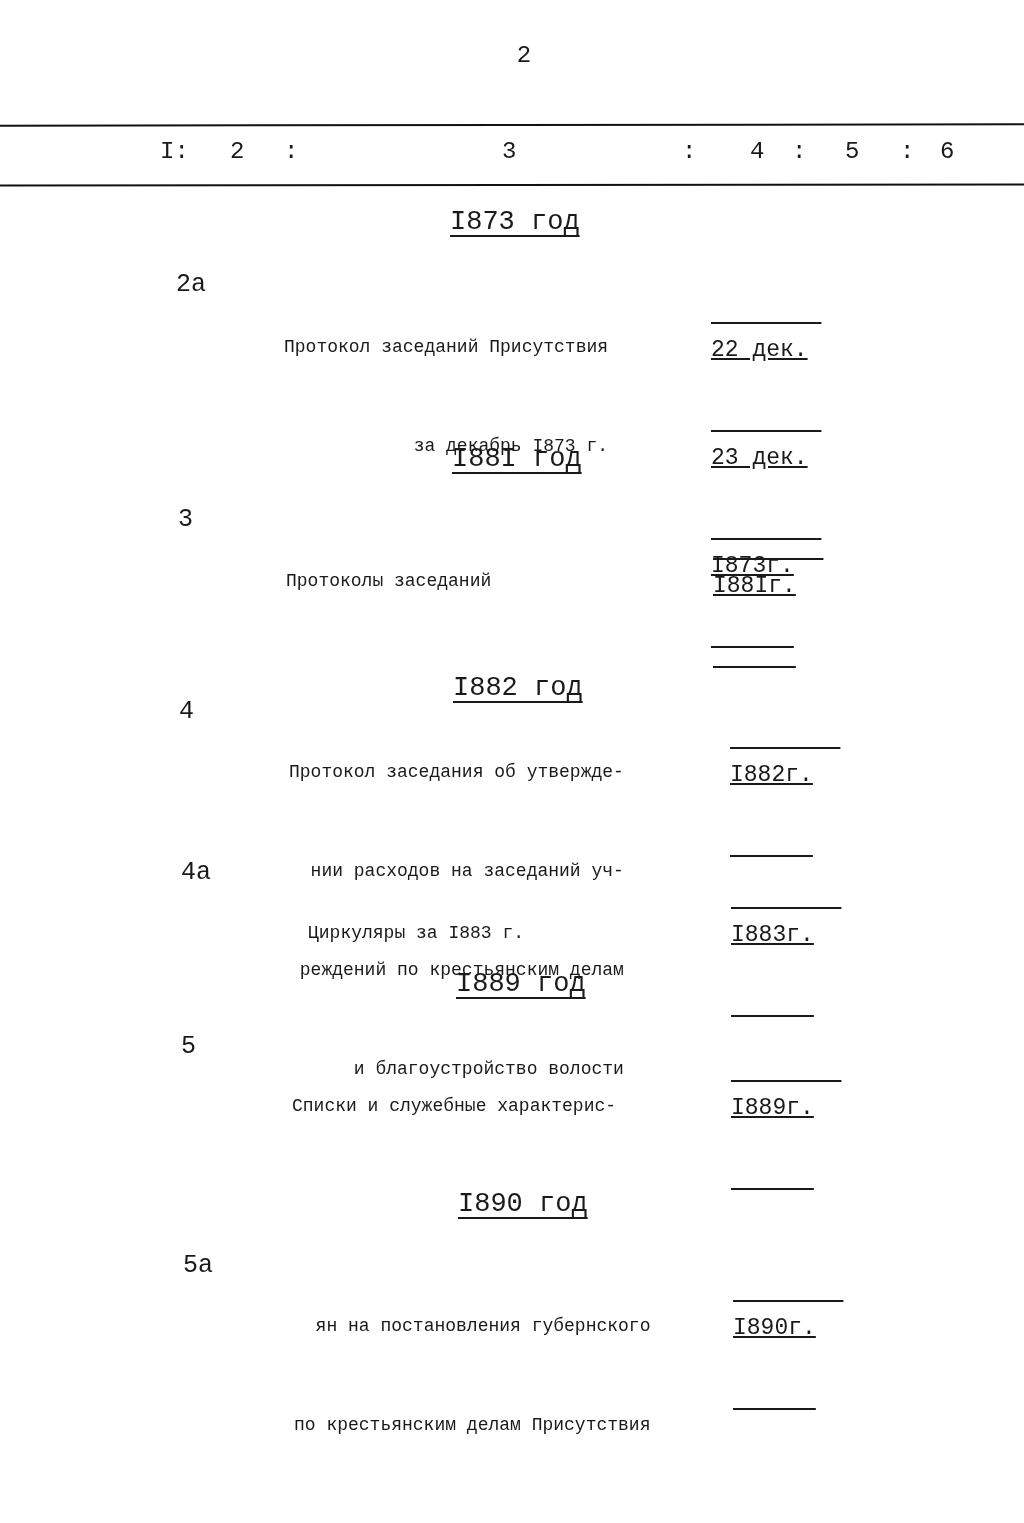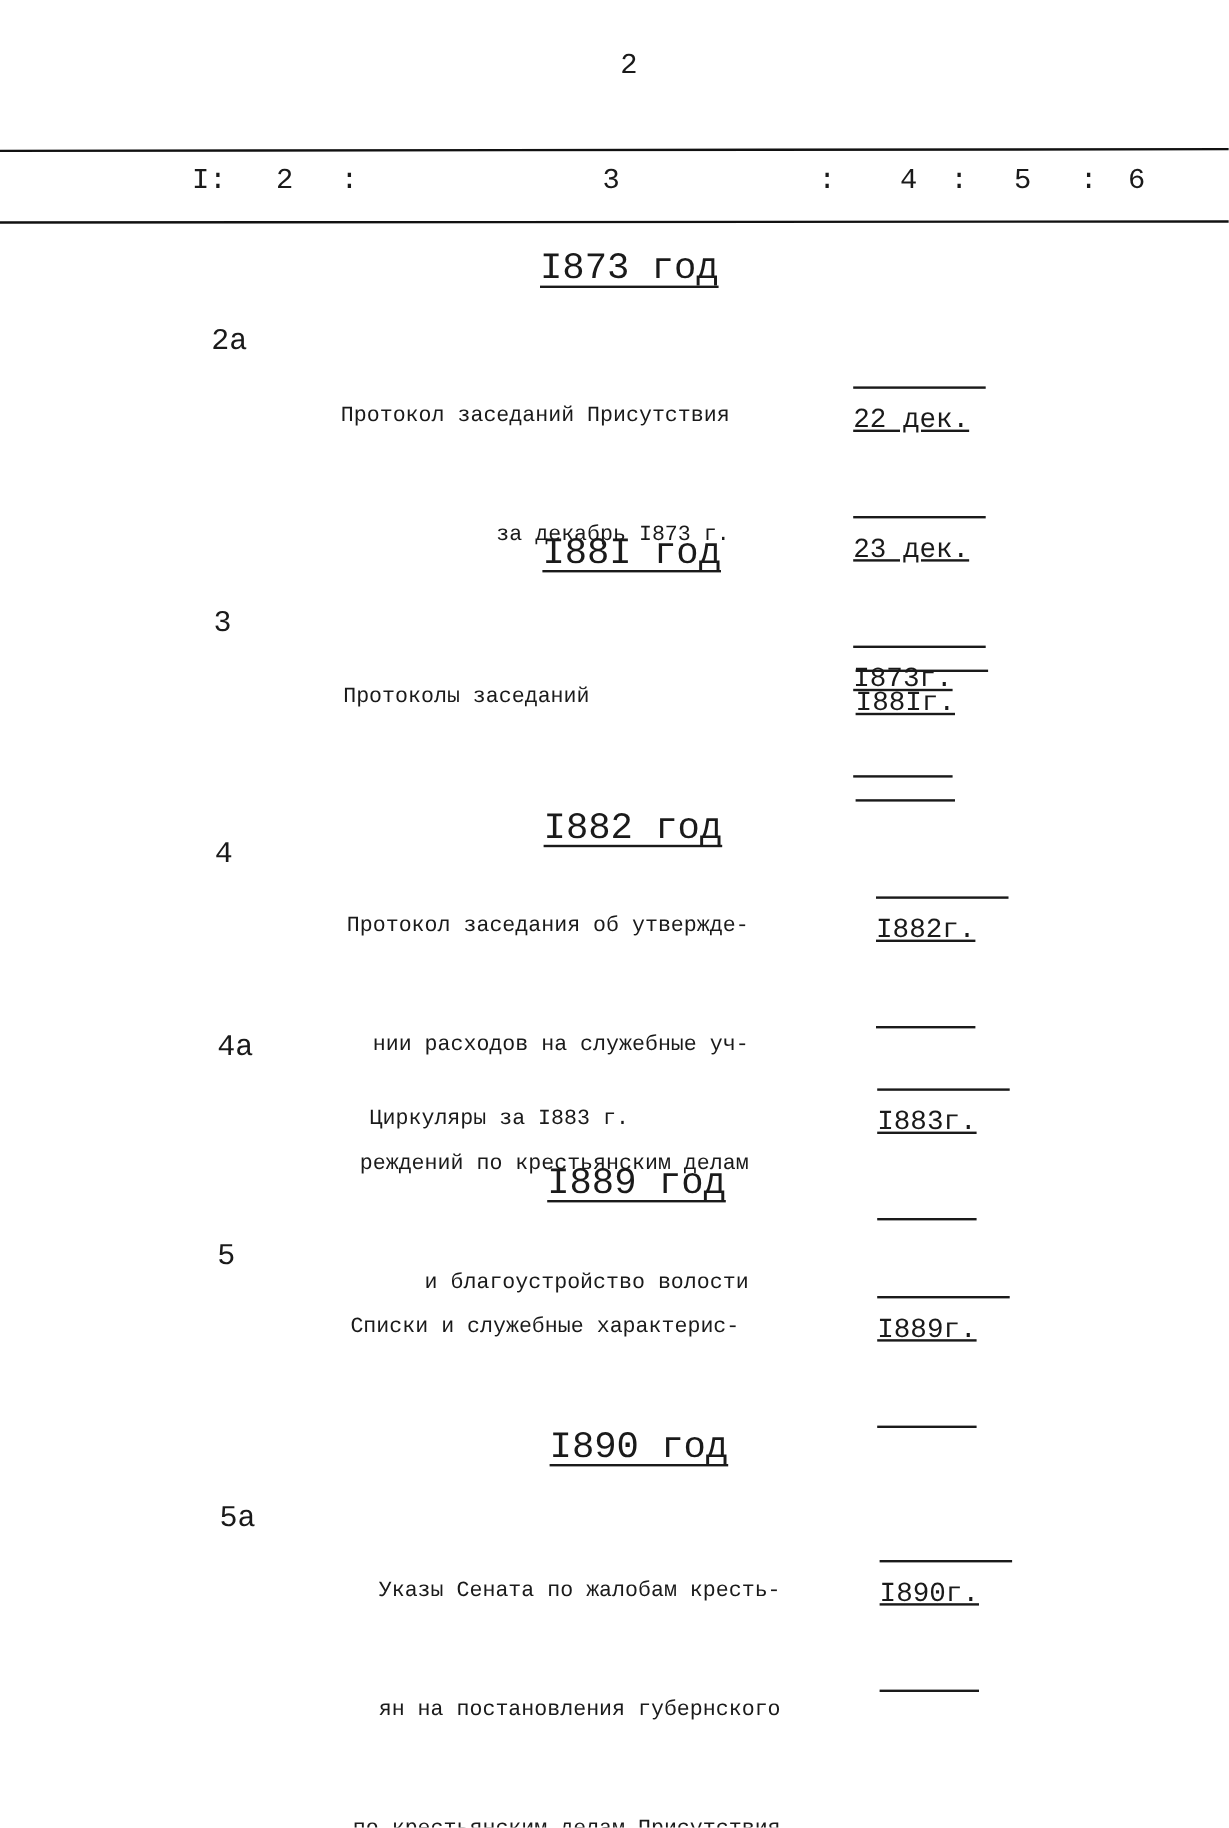--- a/index.html
+++ b/index.html
@@ -40,21 +40,21 @@
       width: 1024px;
       height: 34px;
       font-size: 24px;
     }
     .header-row span {
       position: absolute;
       top: 0;
     }
     .year-heading {
       position: absolute;
-      font-size: 31px;
+      font-size: 27px;
       text-decoration: underline;
       text-decoration-thickness: 2px;
       text-underline-offset: 6px;
     }
     .entry-num {
       position: absolute;
       font-size: 25px;
     }
     .entry-title {
       position: absolute;
@@ -123,21 +123,21 @@
       </div>
     </div>
   </div>
 
   <div>
     <div class="year-heading" style="left:453px; top:673px;text-align:center;">I882 год</div>
     <div>
       <div class="entry-num" style="left:179px; top:697px;">4</div>
       <div class="entry-title" style="left:289px; top:690px;">
         <div>Протокол заседания об утвержде-</div>
-        <div>нии расходов на служебные уч-</div>
+        <div>нии расходов на заседаний уч-</div>
         <div>реждений по крестьянским делам</div>
         <div>и благоустройство волости</div>
       </div>
       <div class="entry-date" style="left:730px; top:685px;">
         <div>I882г.</div>
       </div>
     </div>
     <div>
       <div class="entry-num" style="left:181px; top:858px;">4а</div>
       <div class="entry-title" style="left:308px; top:851px;">
@@ -160,21 +160,20 @@
         <div>I889г.</div>
       </div>
     </div>
   </div>
 
   <div>
     <div class="year-heading" style="left:458px; top:1189px;">I890 год</div>
     <div>
       <div class="entry-num" style="left:183px; top:1251px;">5а</div>
       <div class="entry-title" style="left:294px; top:1244px;">
-        <div>Указы Сената по жалобам кресть-</div>
         <div>ян на постановления губернского</div>
         <div>по крестьянским делам Присутствия</div>
       </div>
       <div class="entry-date" style="left:733px; top:1238px;">
         <div>I890г.</div>
       </div>
     </div>
   </div>
 
 </div>

